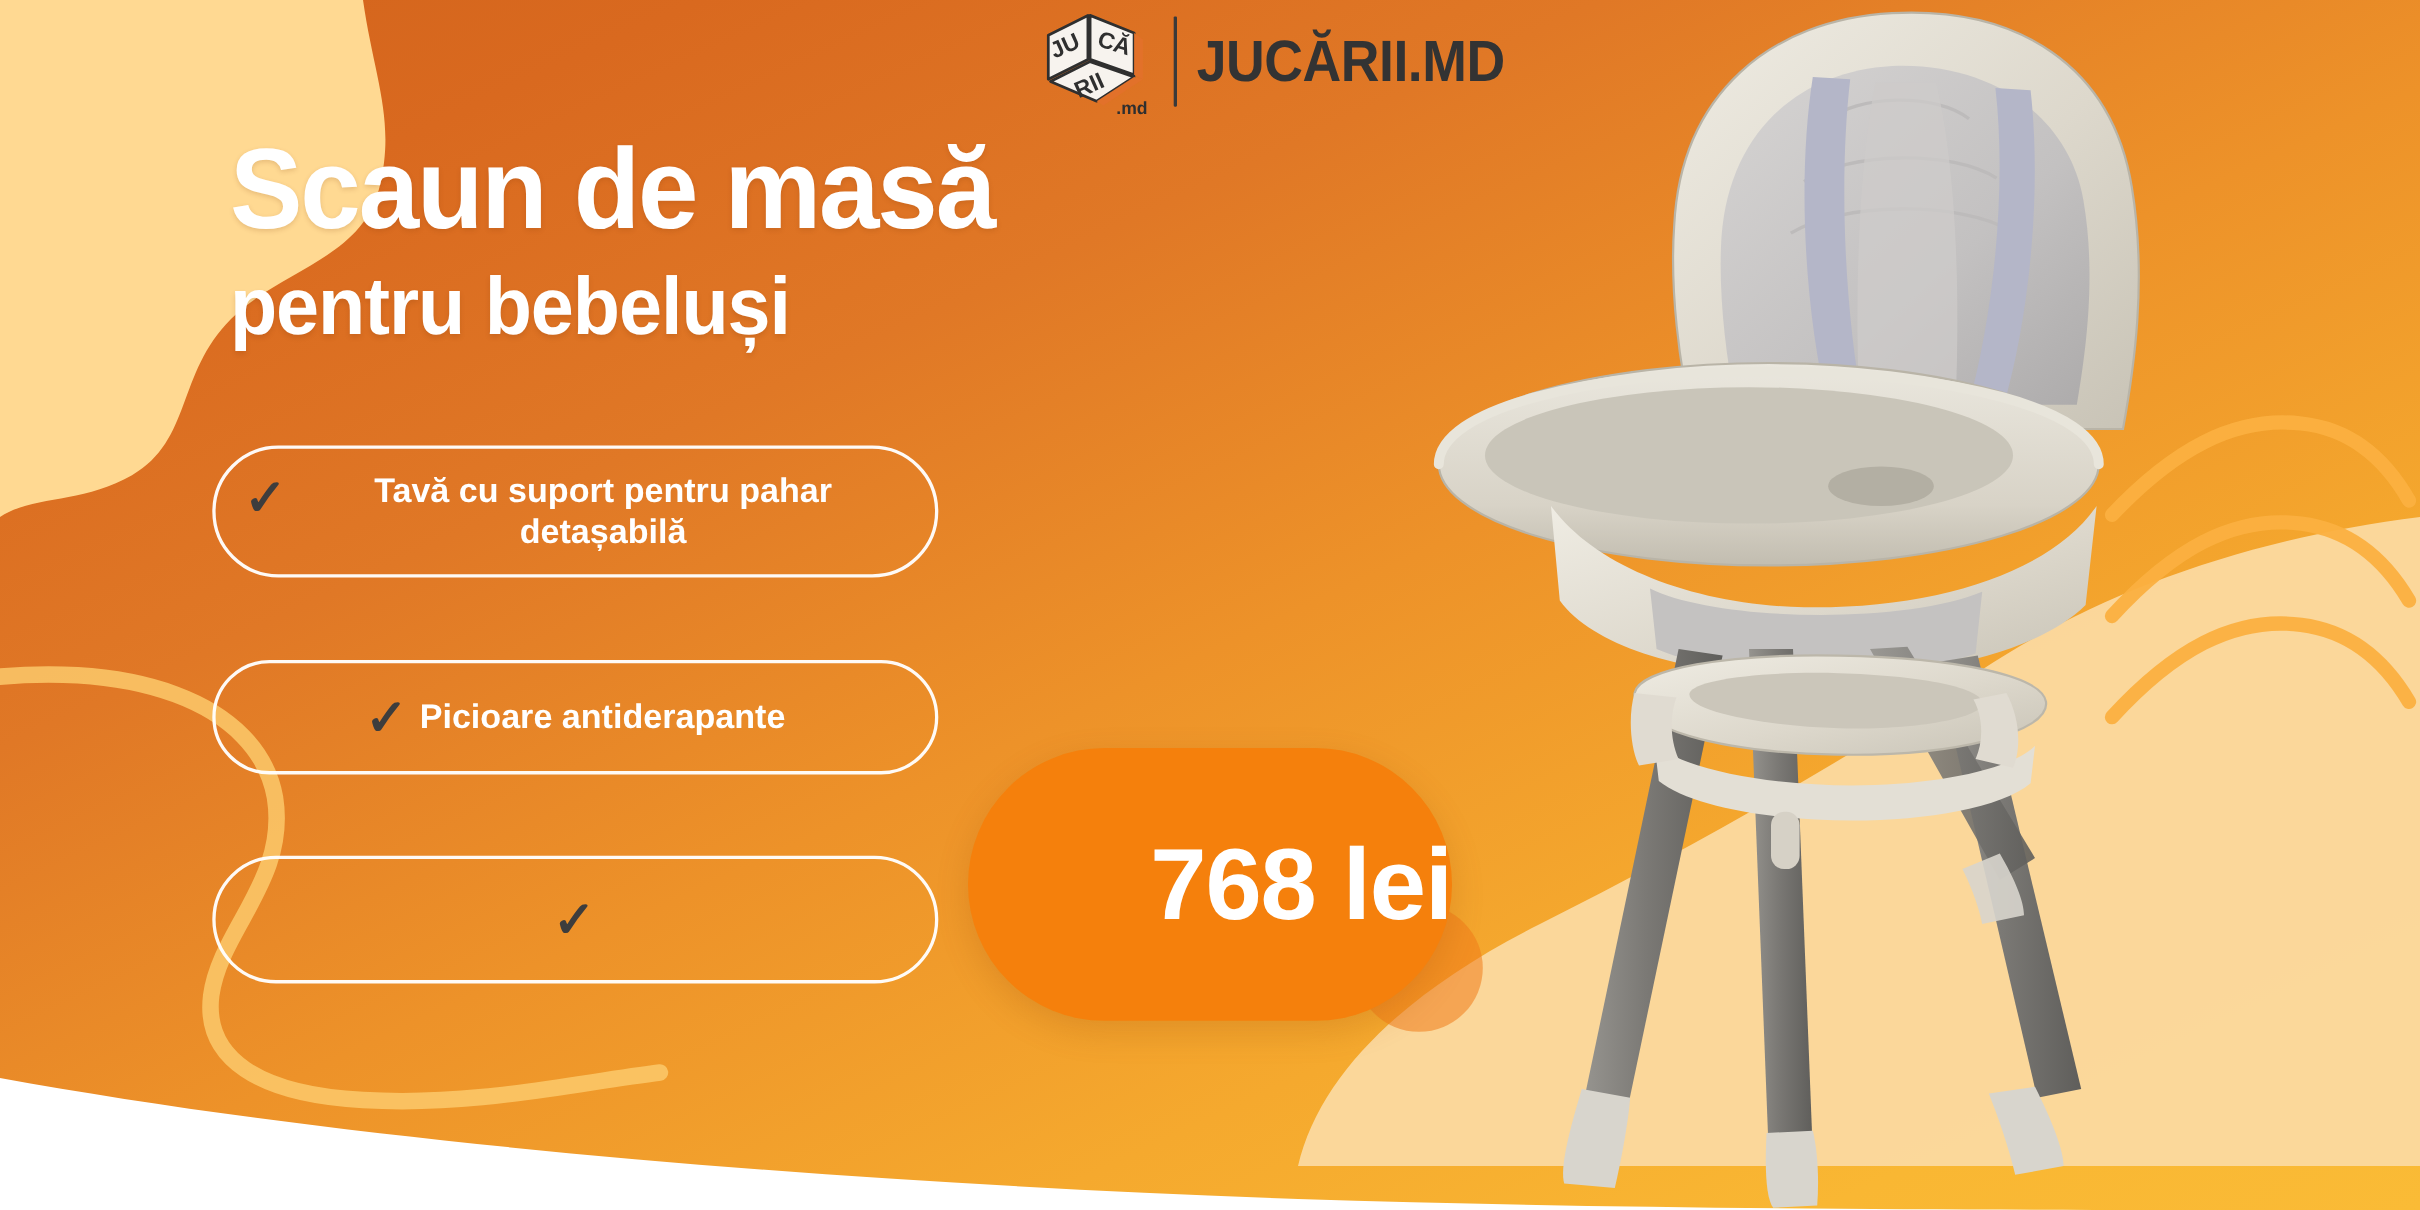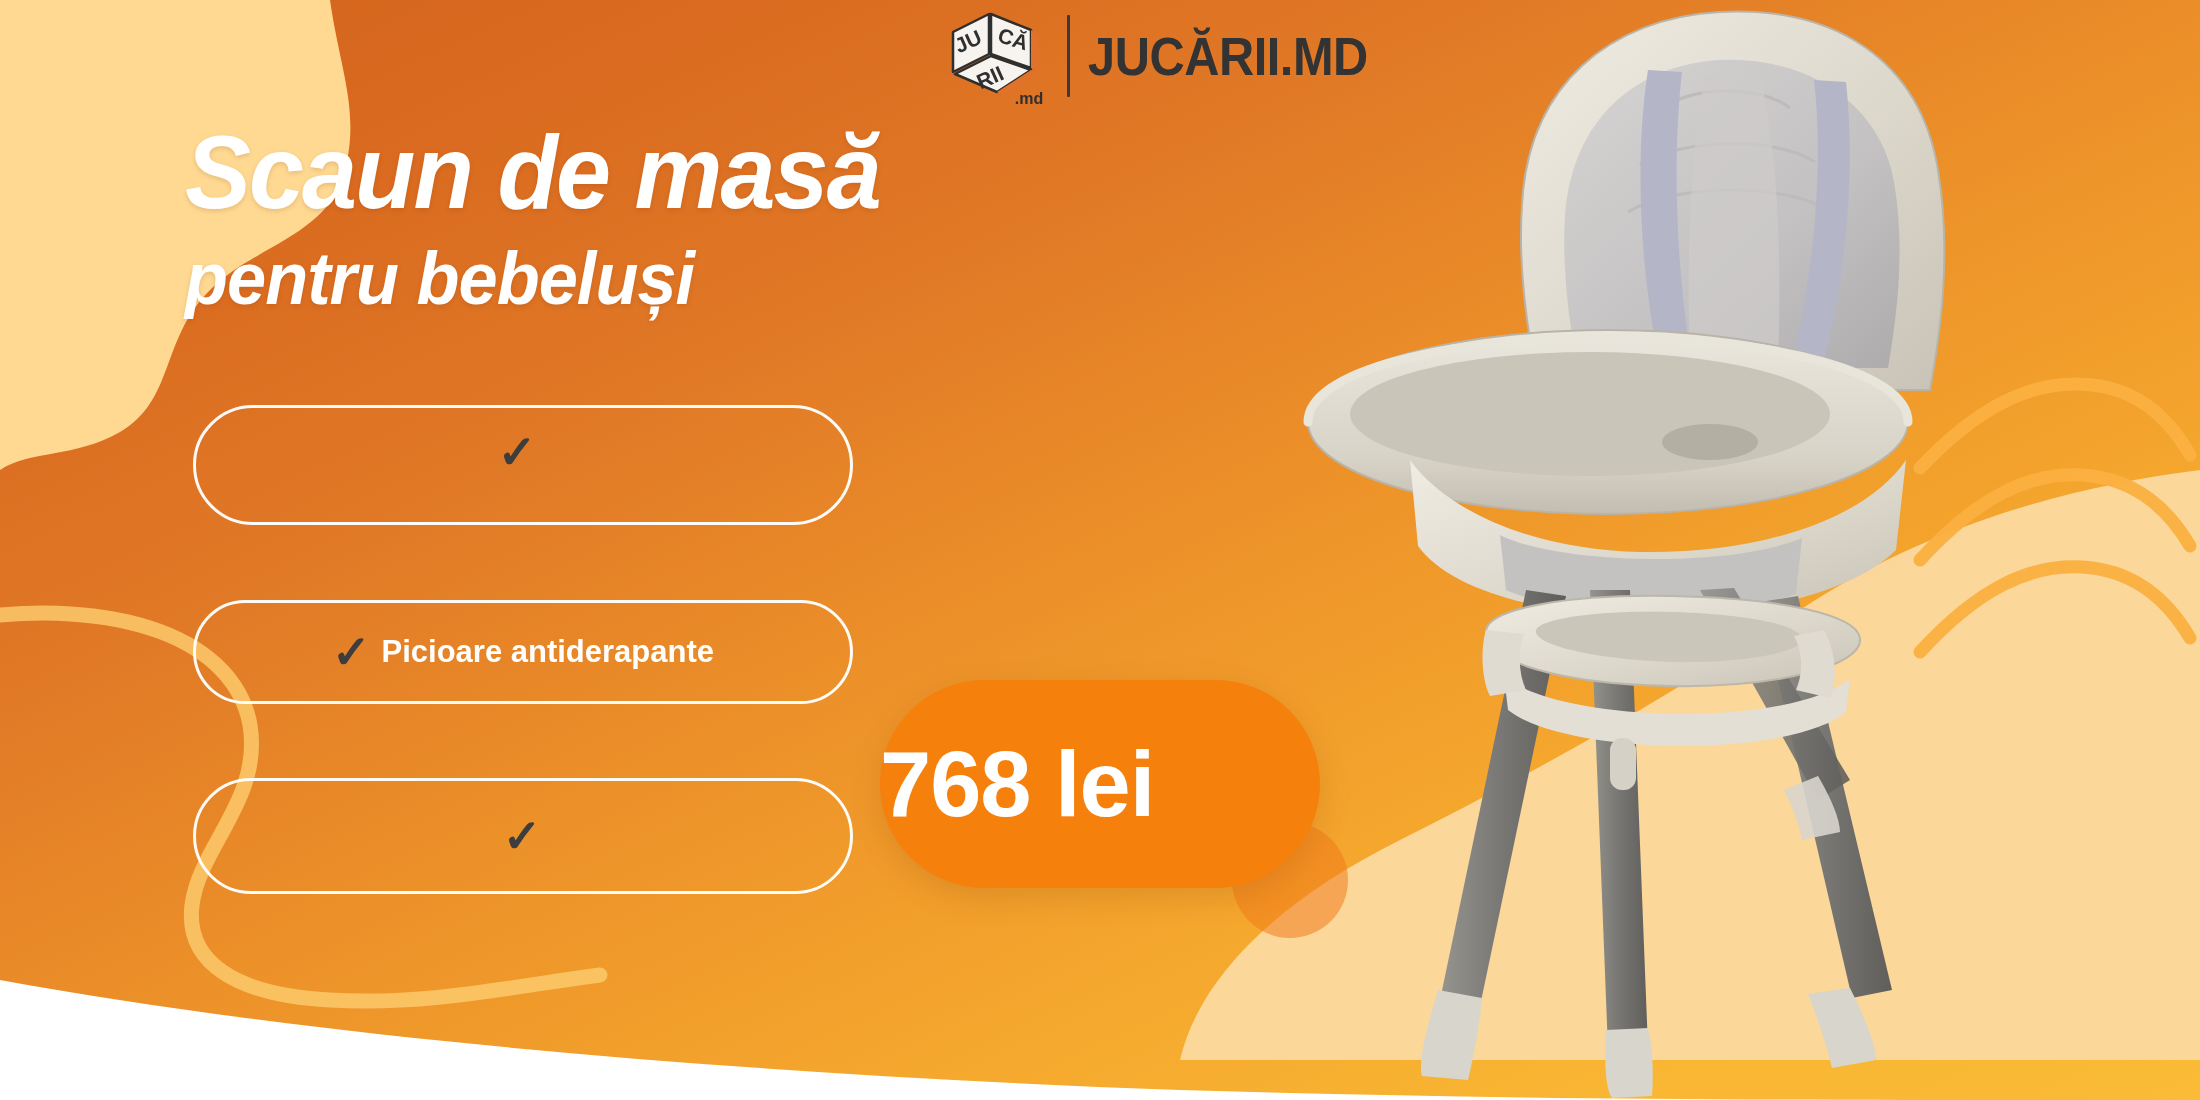--- a/index.html
+++ b/index.html
@@ -48,25 +48,24 @@
     color:#333333;
     line-height:1;
     transform:scaleX(0.92);
     transform-origin:left center;
     white-space:nowrap;
   }
 
   
   .headline {
     position:absolute;
-    left:185px; top:120px;
+    left:209px; top:120px;
     color:#ffffff;
     line-height:1.0;
     text-shadow:0 2px 5px rgba(120,55,10,0.18);
-    font-style:italic;
   }
   .headline .l1 {
     display:block;
     font-size:104px;
     font-weight:bold;
     letter-spacing:-2px;
     transform:scaleX(0.95);
     transform-origin:left top;
     white-space:nowrap;
   }
@@ -109,24 +108,24 @@
   #pill-0 .check { margin-right:12px; align-self:flex-start; margin-top:26px; }
   #pill-1 { top:600px;  height:104px; font-size:31px; }
   #pill-1 .check { margin-right:11px; }
   #pill-2 { top:778px;  height:116px; font-size:31px; }
   #pill-2 .check { margin-right:2px; }
 
   
   .price-badge {
     position:absolute;
     left:880px; top:680px;
-    width:440px; height:208px;
+    width:440px; height:248px;
     background:#f5800c;
     border-radius:999px;
-    display:flex; align-items:center; justify-content:flex-start;
+    display:flex; align-items:center; justify-content:flex-end;
     box-shadow:0 10px 30px rgba(150,70,10,0.20);
   }
   .price-badge .price-text {
     color:#ffffff;
     font-size:92px;
     font-weight:bold;
     letter-spacing:-1px;
     line-height:1;
   }
 
@@ -270,20 +269,21 @@
     <div class="logo-word">JUCĂRII.MD</div>
   </div>
 
   <div class="headline">
     <span class="l1">Scaun de masă</span>
     <span class="l2">pentru bebeluși</span>
   </div>
 
   <div class="pill" id="pill-0">
     <span class="check">✓</span>
+    <span class="txt">Tavă cu suport pentru pahar detașabilă</span>
   </div>
   <div class="pill" id="pill-1">
     <span class="check">✓</span>
     <span class="txt">Picioare antiderapante</span>
   </div>
   <div class="pill" id="pill-2">
     <span class="check">✓</span>
   </div>
 
   <div class="price-badge">

